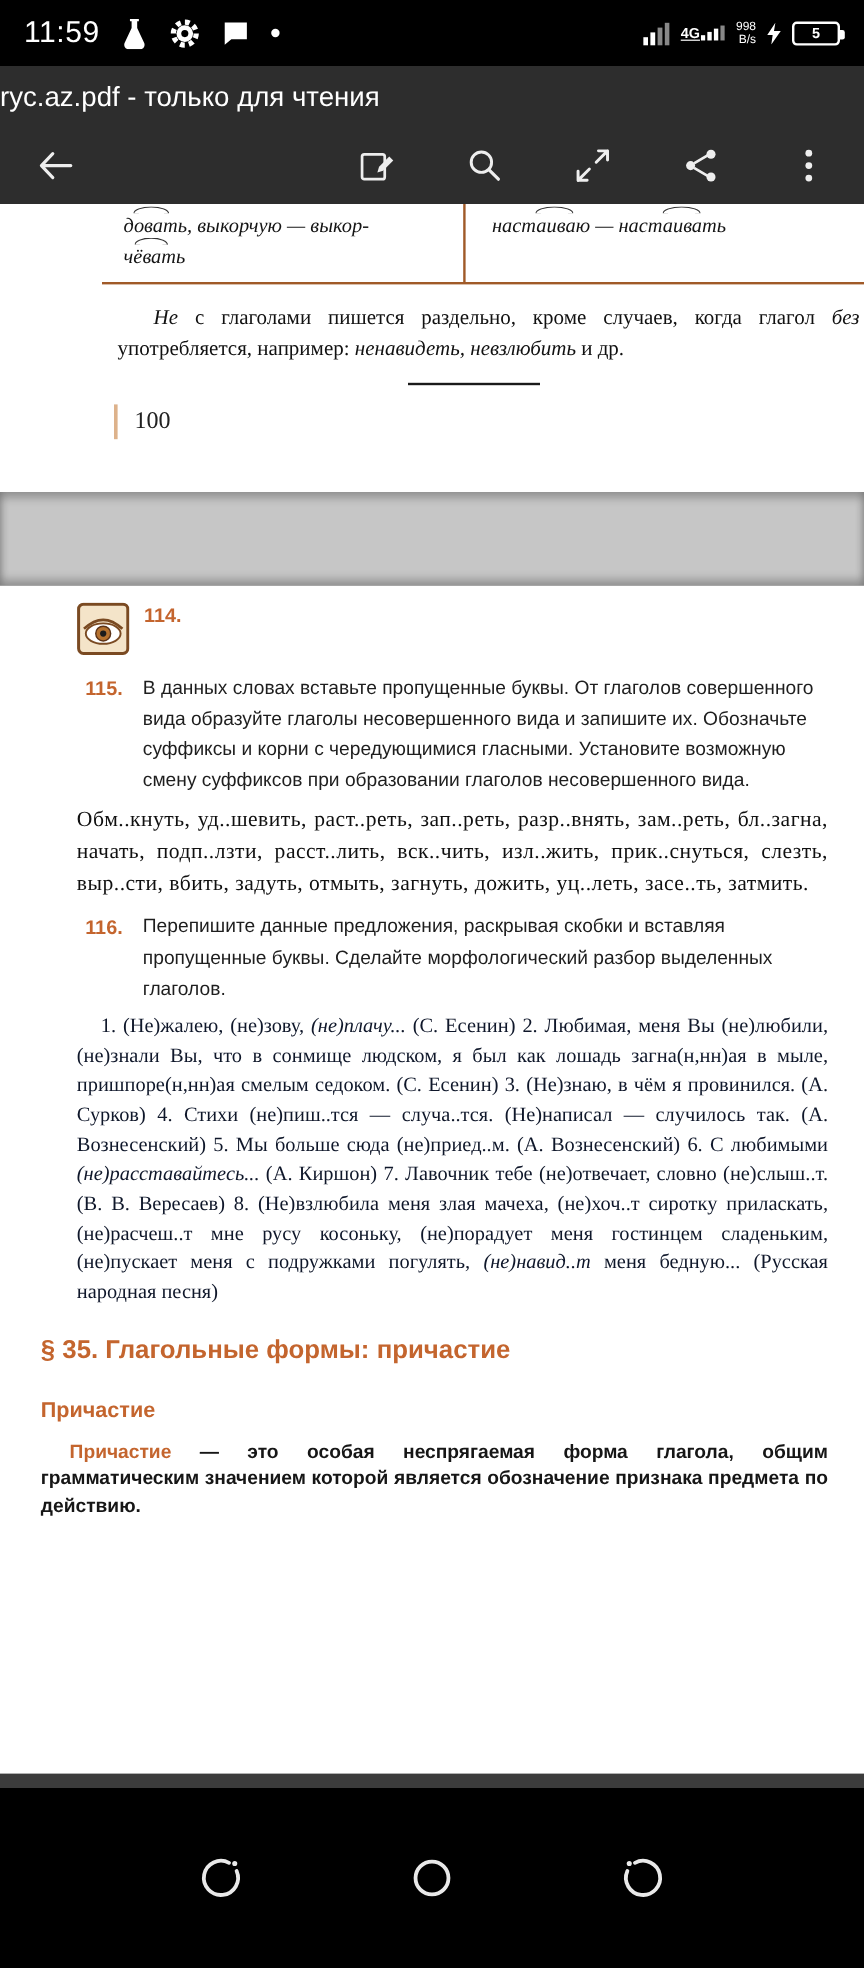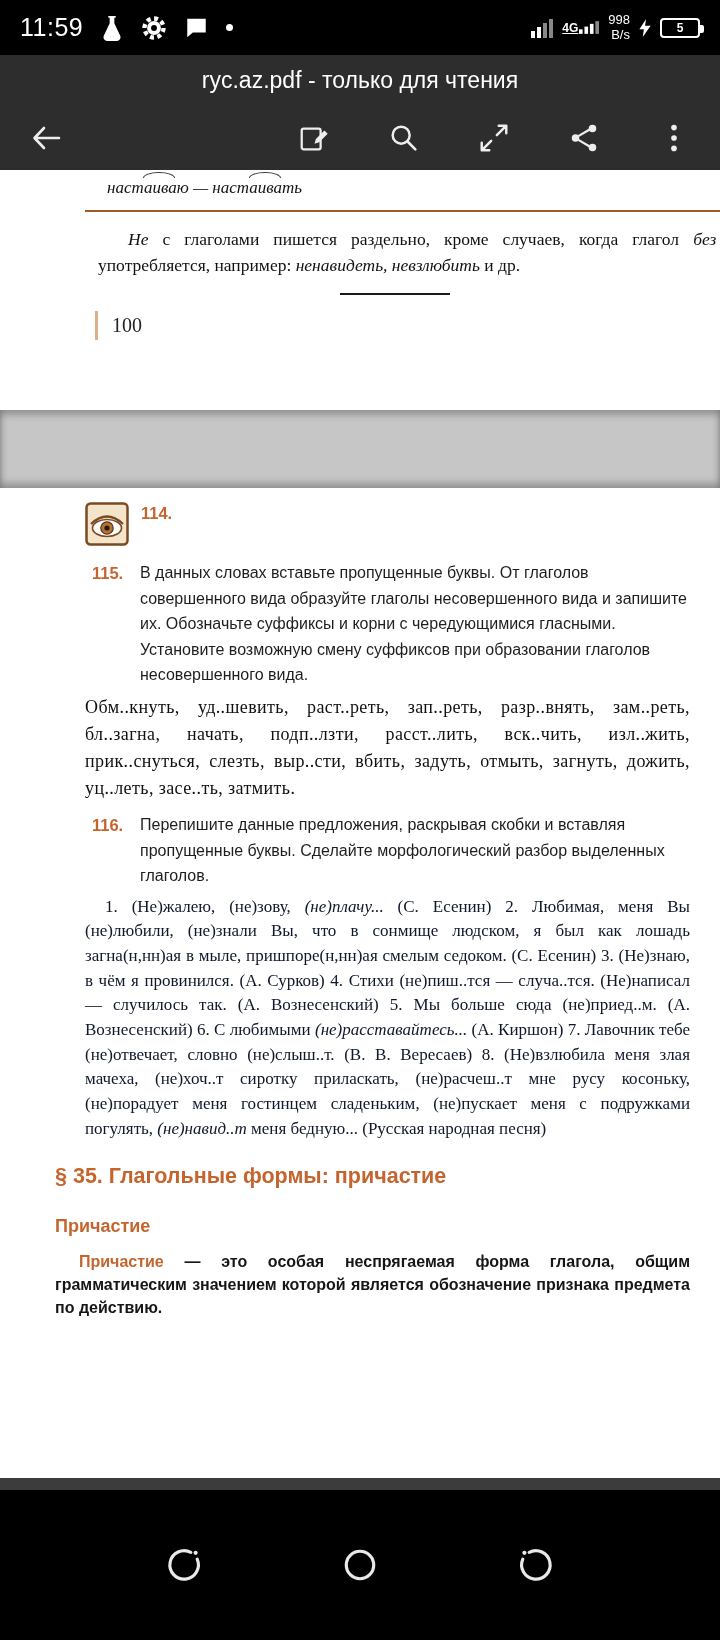--- a/index.html
+++ b/index.html
@@ -8,37 +8,37 @@
 
   
   .status-bar { height:55px; background:#000; color:#fff; display:flex; align-items:center; padding:0 20px; }
   .sb-left { display:flex; align-items:center; gap:17px; }
   .sb-time { font-size:25px; letter-spacing:0.5px; }
   .sb-icon { display:inline-flex; align-items:center; }
   .sb-dot { width:7px; height:7px; border-radius:50%; background:#fff; }
   .sb-right { margin-left:auto; display:flex; align-items:center; gap:9px; }
   .sb-net { display:flex; align-items:flex-end; line-height:1; gap:1px;text-decoration:underline; }
   .sb-net-label { font-size:12px; font-weight:bold; }
-  .sb-speed { display:flex; flex-direction:column; align-items:flex-end; line-height:1.1; font-size:13px; }
+  .sb-speed { display:flex; flex-direction:column; align-items:flex-end; line-height:1.1; font-size:10px; }
   .sb-batt { position:relative; width:40px; height:20px; border:2px solid #fff; border-radius:4px;
              display:flex; align-items:center; justify-content:center; font-size:12px; font-weight:bold; }
   .sb-batt::after { content:""; position:absolute; right:-6px; top:5px; width:4px; height:8px; background:#fff; border-radius:0 2px 2px 0; }
 
   
-  .titlebar { height:50px; background:#2d2d2d; color:#fff; display:flex; align-items:center; justify-content:center; font-size:23px; }
+  .titlebar { height:50px; background:#2d2d2d; color:#fff; display:flex; align-items:center; font-size:23px; }
   .toolbar { height:65px; background:#2d2d2d; display:flex; align-items:center; padding:0 26px; }
   .tb-btn { display:inline-flex; align-items:center; justify-content:center; width:40px; height:40px; }
   .tb-group { margin-left:auto; display:flex; align-items:center; gap:50px; }
 
   
   .content { height:1320px; background:#3c3c3c; overflow:hidden; }
   .page { background:#fff; width:720px; }
   .page1 { height:240px; overflow:hidden; }
   .page-gap { height:78px; background:#c6c6c6; box-shadow:inset 0 5px 7px rgba(0,0,0,.25), inset 0 -5px 7px rgba(0,0,0,.25); }
-  .page2 { height:990px; overflow:hidden; padding:12px 30px 8px 55px; }
+  .page2 { height:990px; overflow:hidden; padding:12px 30px 8px 34px; }
 
   
   .tablefrag { margin-left:85px; display:flex; border-bottom:2px solid #a05a28;
                font-family:"Liberation Serif", serif; font-style:italic; font-size:17px; line-height:1.5; color:#141414; }
   .tf-left { width:303px; border-right:2px solid #a05a28; padding:5px 8px 9px 18px; white-space:pre-line; position:relative; }
   .tf-right { flex:1; padding:5px 0 9px 22px; position:relative; }
   .arc { position:absolute; height:6px; border:1.5px solid #333; border-bottom:none; border-radius:50%/100% 100% 0 0; }
   .p1-par { margin:14px 0 0 98px; width:680px; font-family:"Liberation Serif", serif; font-size:17.5px; line-height:1.5;
             color:#111; text-indent:30px; text-align:justify; }
   .p1-rule { width:110px; height:2px; background:#1a1a1a; margin:15px 0 0 340px; }
@@ -170,20 +170,22 @@
           <circle cx="6" cy="29" r="3" fill="#eee"></circle>
       </svg>
     </span>
   </div>
 </div>
 
 <div class="content">
 
   <div class="page page1">
     <div class="tablefrag">
+      <div class="tf-left">довать, выкорчую — выкор-
+чёвать<div class="arc" style="left: 26px; top: 2px; width: 30px;"></div><div class="arc" style="left: 27px; top: 28px; width: 28px;"></div></div>
       <div class="tf-right">настаиваю — настаивать<div class="arc" style="left: 58px; top: 2px; width: 32px;"></div><div class="arc" style="left: 164px; top: 2px; width: 32px;"></div></div>
     </div>
     <div class="p1-par"><span class="seg-i">Не</span><span> с глаголами пишется раздельно, кроме случаев, когда глагол </span><span class="seg-i">без не</span><span> не употребляется, например: </span><span class="seg-i">ненавидеть, невзлюбить</span><span> и др.</span></div>
     <div class="p1-rule"></div>
     <div class="p1-pagenum">100</div>
   </div>
 
   <div class="page-gap"></div>
 
   <div class="page page2">

